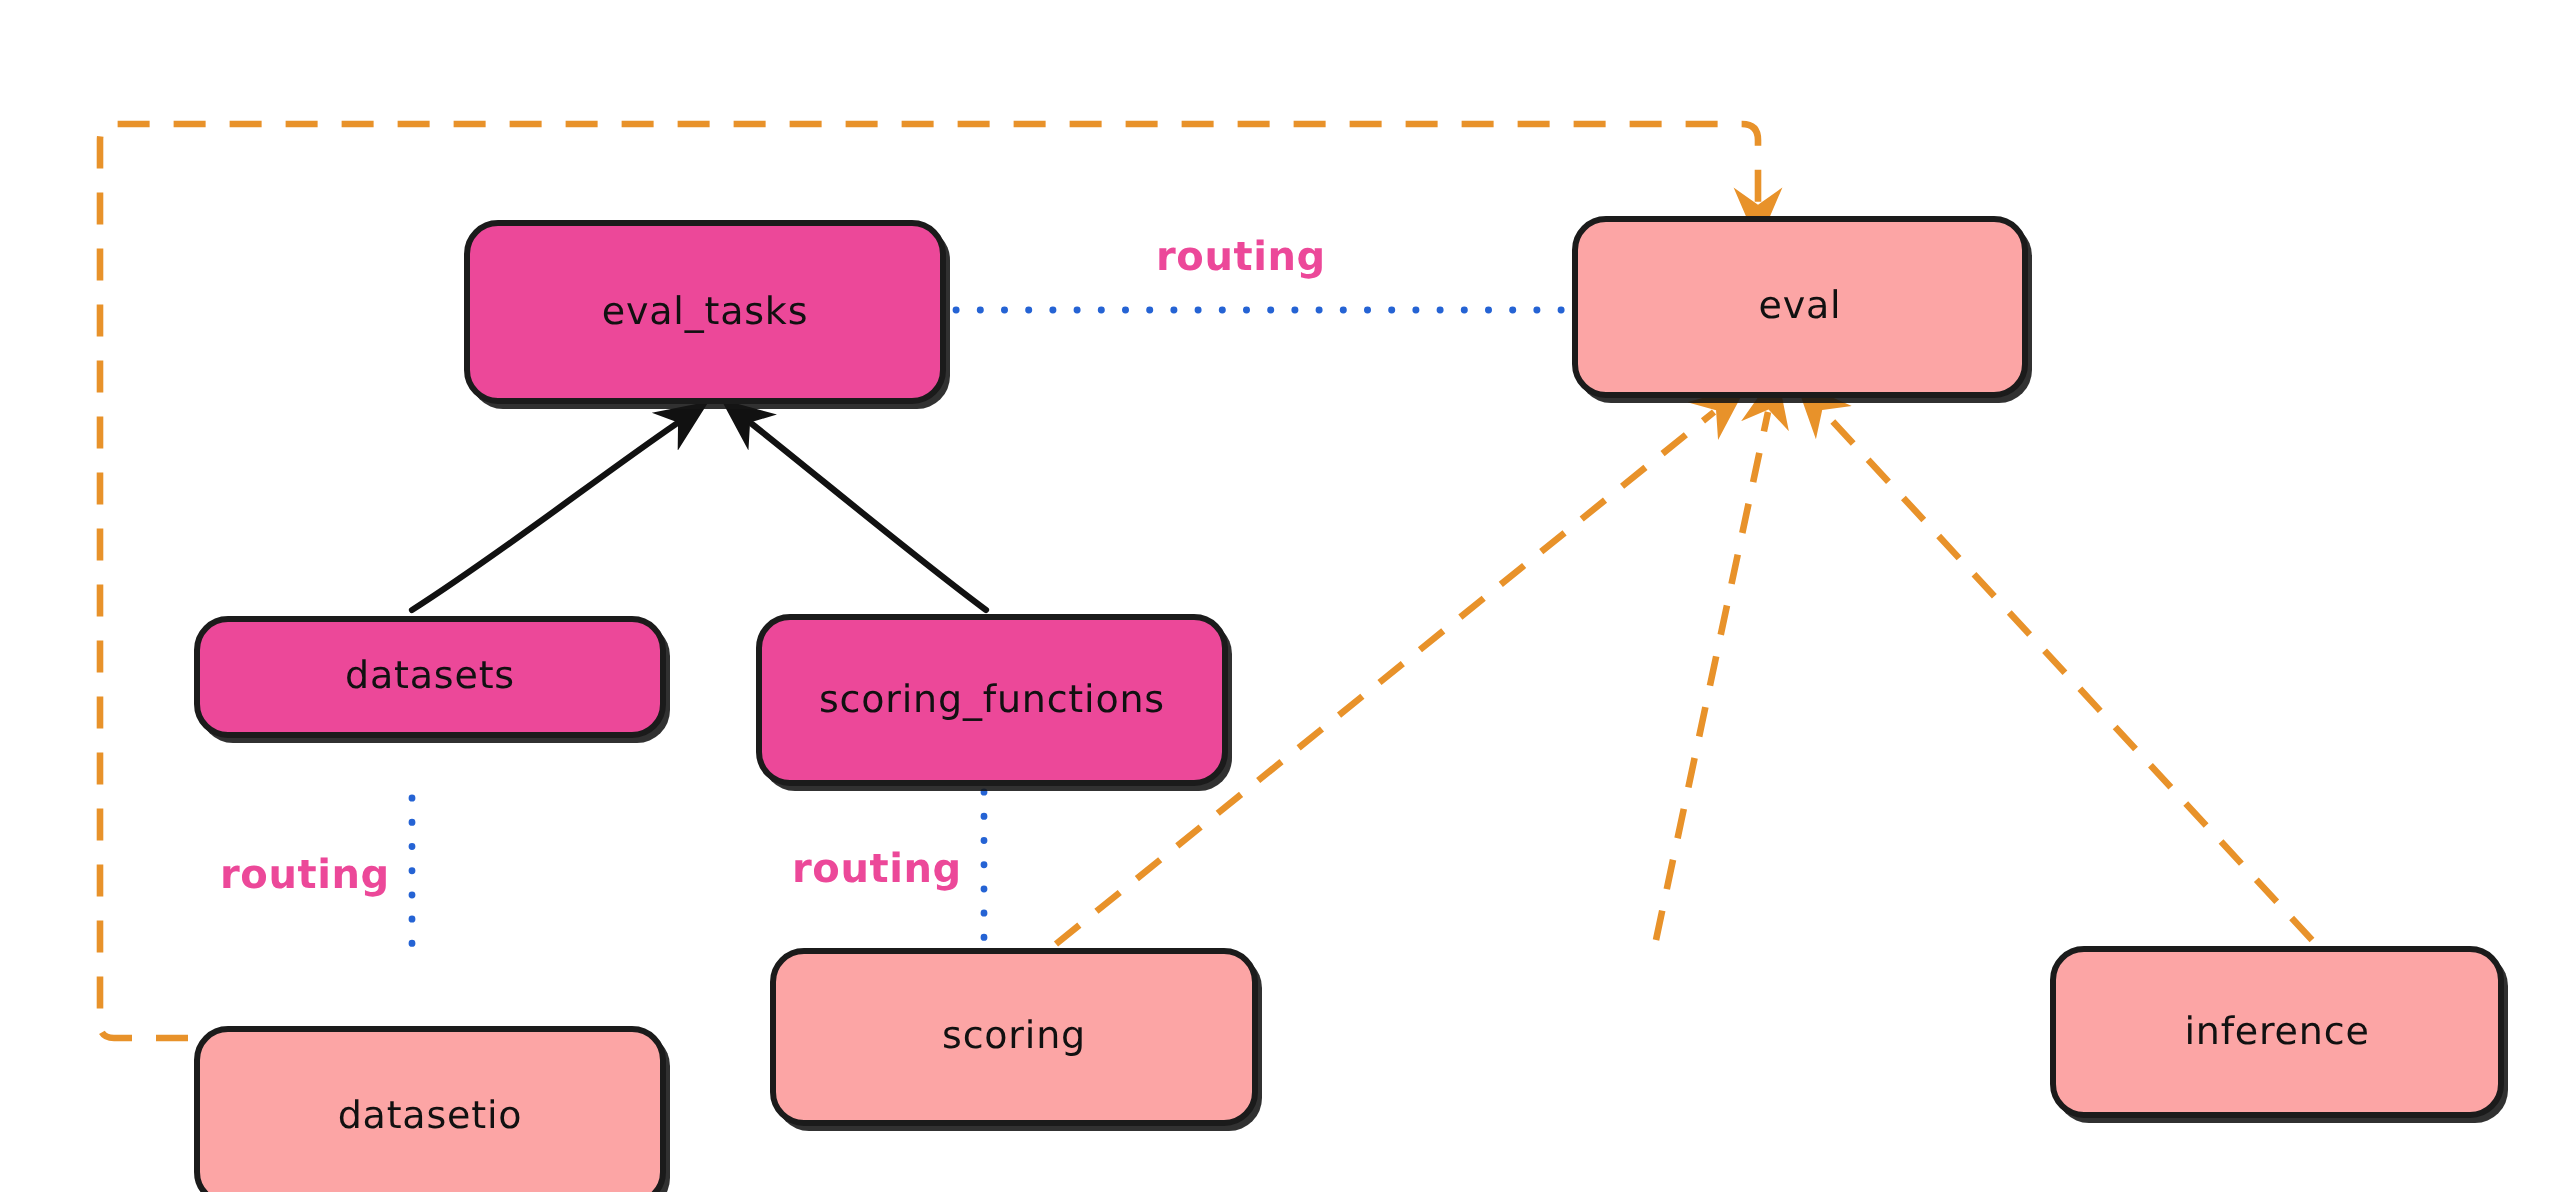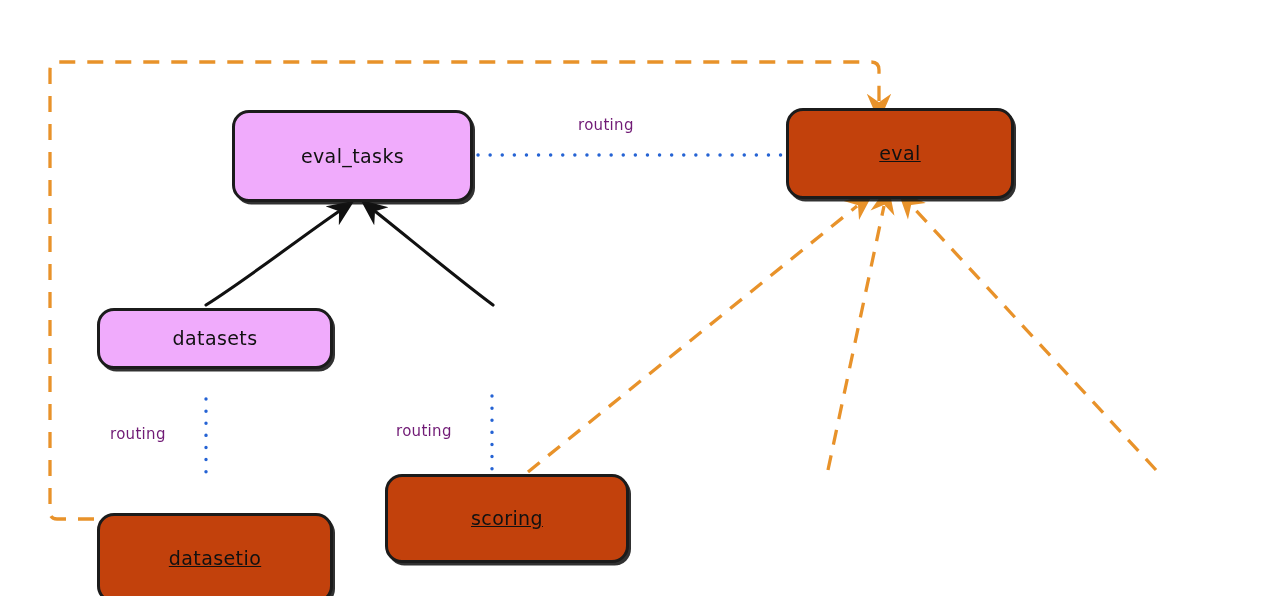--- a/index.html
+++ b/index.html
@@ -35,34 +35,35 @@
     display: flex;
     align-items: center;
     justify-content: center;
     text-align: center;
     color: #111111;
     font-family: "DejaVu Sans", sans-serif;
     font-size: 19px;
     letter-spacing: 0.4px;
     box-shadow: 2.5px 3px 0 -0.5px rgba(20,20,20,0.88);
   }
-  .node-blue { background: #f0abfc; }
-  .node-green { background: #c2410c; text-decoration: underline; }
+  .node-blue { background: #ec4899; }
+  .node-green { background: #fca5a5; }
   .node-label {
     display: block;
     line-height: 1.1;
     padding: 0 8px;
   }
   .edge-label {
     position: absolute;
-    color: #701a75;
+    color: #ec4899;
     font-family: "DejaVu Sans", sans-serif;
-    font-size: 15px;
+    font-size: 20px;
     letter-spacing: 0.3px;
     white-space: nowrap;
+    font-weight: bold;
   }
 </style>
 </head>
 <body>
 
 <div id="diagram-root">
 
   <svg id="diagram-svg" viewBox="0 0 1280 596" aria-hidden="true">
     <defs>
       <marker id="arrow-black" markerWidth="11" markerHeight="11" refX="2.2" refY="4" orient="auto" markerUnits="strokeWidth">
@@ -97,30 +98,36 @@
   </div>
 
   <div class="node node-green" style="left:786px; top:108px; width:228px; height:91px;">
     <span class="node-label">eval</span>
   </div>
 
   <div class="node node-blue" style="left:97px; top:308px; width:236px; height:61px;">
     <span class="node-label">datasets</span>
   </div>
 
+  <div class="node node-blue" style="left:378px; top:307px; width:236px; height:86px;">
+    <span class="node-label">scoring_functions</span>
+  </div>
 
   <div class="node node-green" style="left:97px; top:477px; width:236px; height:90px;margin-top:36px;">
     <span class="node-label">datasetio</span>
   </div>
 
   <div class="node node-green" style="left:385px; top:474px; width:244px; height:89px;">
     <span class="node-label">scoring</span>
   </div>
 
 
+  <div class="node node-green" style="left:1025px; top:473px; width:227px; height:86px;">
+    <span class="node-label">inference</span>
+  </div>
 
   <div class="edge-label" style="left:578px; top:116px;">routing</div>
 
   <div class="edge-label" style="left:110px; top:425px;">routing</div>
 
   <div class="edge-label" style="left:396px; top:422px;">routing</div>
 
 </div>
 
 </body></html>

